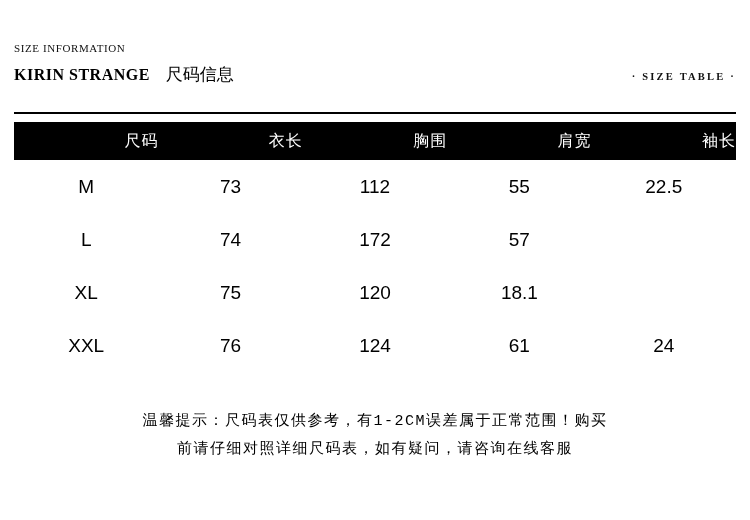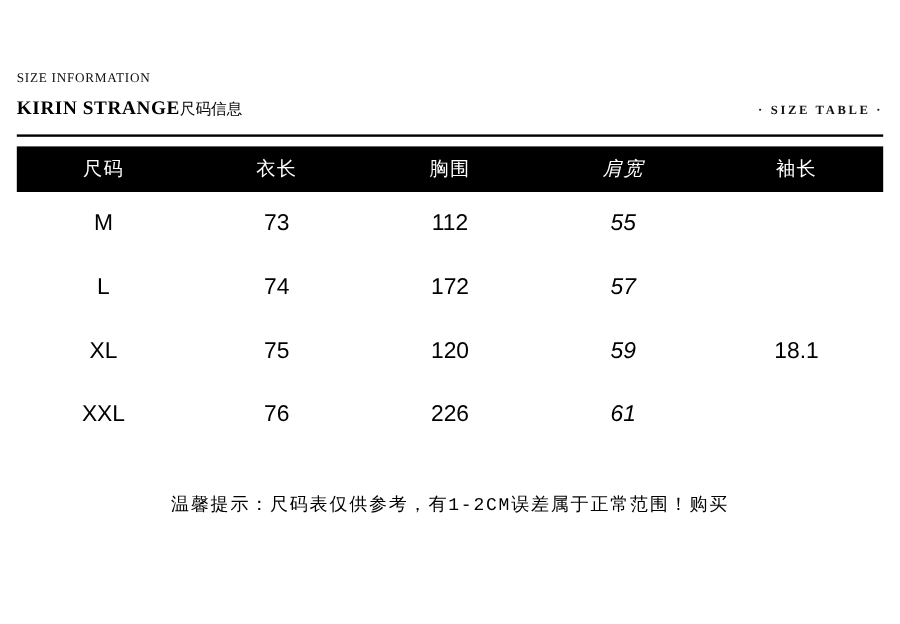--- a/index.html
+++ b/index.html
@@ -18,21 +18,21 @@
     position: relative;
     width: 750px;
     height: 520px;
     box-sizing: border-box;
   }
 
   
   .header {
     position: absolute;
     left: 14px;
-    top: 60px;
+    top: 43px;
     width: 722px;
   }
   .eyebrow {
     font-family: "Liberation Serif", serif;
     font-size: 11px;
     letter-spacing: 0.6px;
     color: #111111;
     margin: 0 0 12px 0;
     line-height: 1;
   }
@@ -43,22 +43,23 @@
   }
   .brand-en {
     font-family: "Liberation Serif", serif;
     font-weight: bold;
     font-size: 16px;
     letter-spacing: 0.5px;
     color: #000000;
     line-height: 1;
   }
   .brand-cn {
-    font-size: 13px;
-    color: #000000;
+    font-size: 17px;
+    color: #000000;
+    margin-left: 16px;
     line-height: 1;
   }
   .brand-spacer {
     flex: 1 1 auto;
   }
   .size-table-tag {
     font-family: "Liberation Serif", serif;
     font-size: 10.5px;
     font-weight: bold;
     letter-spacing: 2.2px;
@@ -84,21 +85,21 @@
   }
   .thead {
     background: #000000;
     height: 38px;
     display: flex;
     align-items: center;
   }
   .thead .cell {
     color: #ffffff;
     font-size: 16px;
-    text-align: center;
+    text-align: right;
     letter-spacing: 1px;
   }
   .row {
     height: 53px;
     display: flex;
     align-items: center;
     background: #ffffff;
   }
   .row .cell {
     color: #000000;
@@ -106,21 +107,21 @@
     text-align: center;
     font-family: "Liberation Sans", sans-serif;
   }
   .cell {
     flex: 0 0 20%;
     box-sizing: border-box;
   }
   .c-size { flex-basis: 20%; }
   .c-len  { flex-basis: 20%; }
   .c-bust { flex-basis: 20%; }
-  .c-shld { flex-basis: 20%; font-style: italic; }
+  .c-shld { flex-basis: 20%; }
   .c-slv  { flex-basis: 20%; }
 
   
   .note {
     position: absolute;
     left: 14px;
     top: 408px;
     width: 722px;
     text-align: center;
     font-size: 15px;
@@ -156,43 +157,45 @@
       <div class="cell c-bust">胸围</div>
       <div class="cell c-shld">肩宽</div>
       <div class="cell c-slv">袖长</div>
     </div>
 
     <div class="row">
       <div class="cell c-size">M</div>
       <div class="cell c-len">73</div>
       <div class="cell c-bust">112</div>
       <div class="cell c-shld">55</div>
+      <div class="cell c-slv">22.5</div>
     </div>
 
     <div class="row">
       <div class="cell c-size">L</div>
       <div class="cell c-len">74</div>
       <div class="cell c-bust">172</div>
       <div class="cell c-shld">57</div>
     </div>
 
     <div class="row">
       <div class="cell c-size">XL</div>
       <div class="cell c-len">75</div>
       <div class="cell c-bust">120</div>
-      <div class="cell c-shld">59</div>
       <div class="cell c-slv">18.1</div>
     </div>
 
     <div class="row">
       <div class="cell c-size">XXL</div>
       <div class="cell c-len">76</div>
-      <div class="cell c-bust">226</div>
+      <div class="cell c-bust">124</div>
       <div class="cell c-shld">61</div>
+      <div class="cell c-slv">24</div>
     </div>
 
   </div>
 
   <div class="note">
     <div>温馨提示：尺码表仅供参考，有1-2CM误差属于正常范围！购买</div>
+    <div>前请仔细对照详细尺码表，如有疑问，请咨询在线客服</div>
   </div>
 
 </div>
 
 </body></html>

